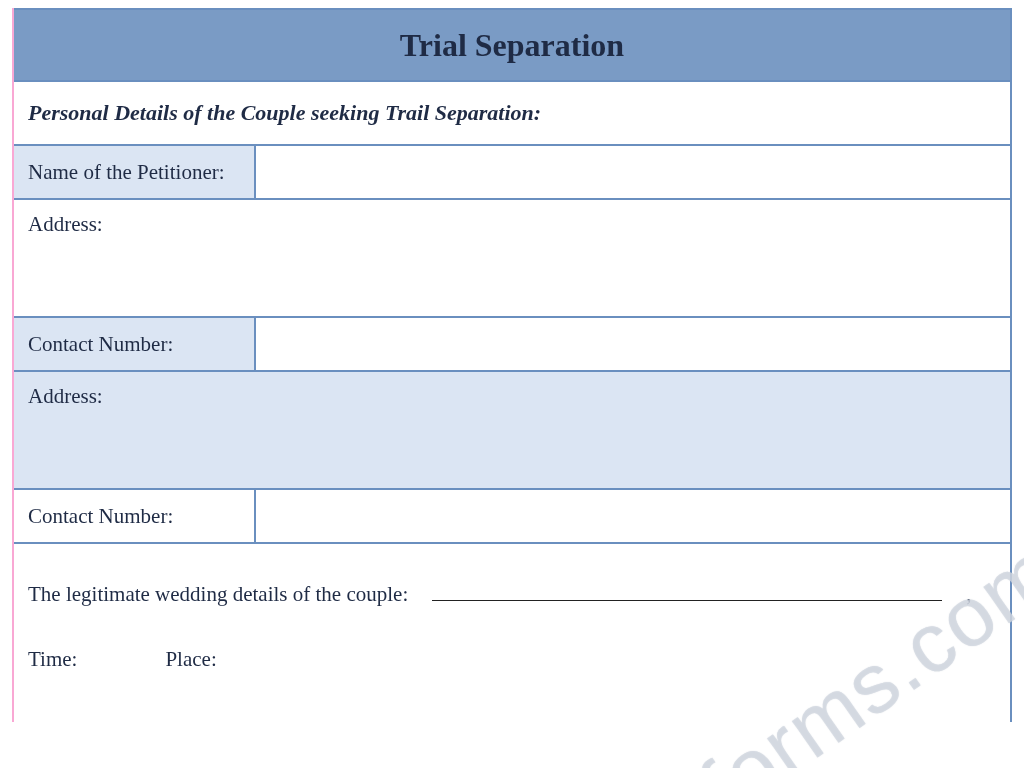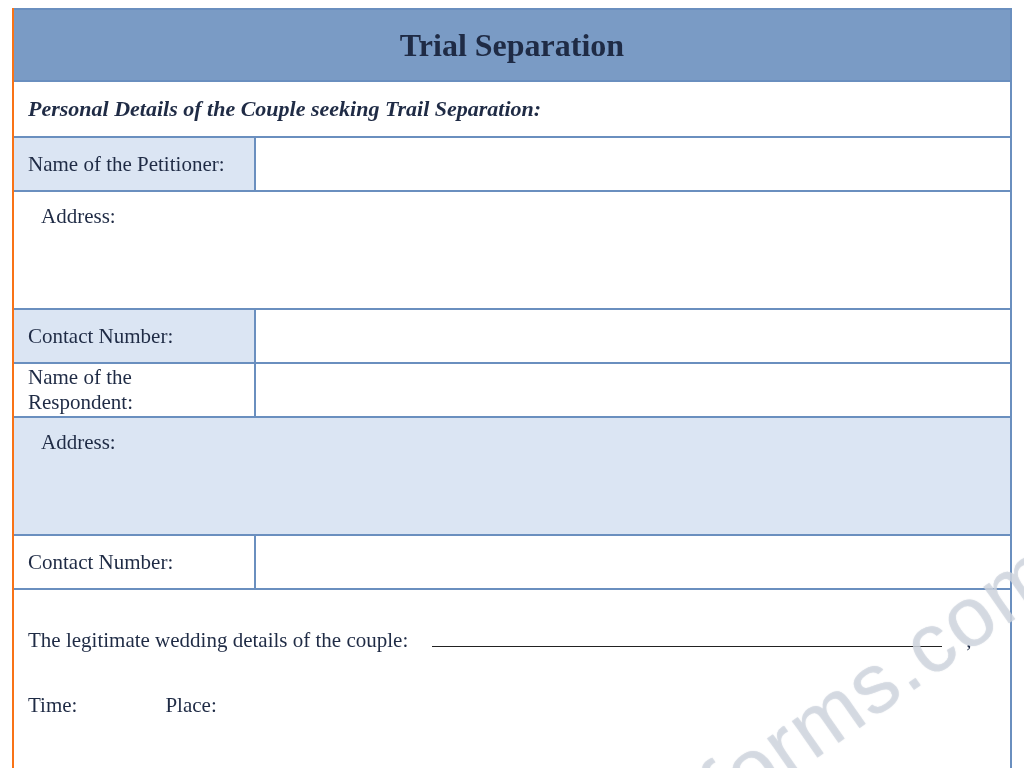--- a/index.html
+++ b/index.html
@@ -6,40 +6,40 @@
   html, body { width: 1024px; height: 768px; font-family: "Times New Roman", Times, serif; background: #ffffff; }
   .page {
     width: 1024px;
     height: 768px;
     padding: 8px 12px 0 12px;
     position: relative;
     overflow: hidden;
   }
   .form {
     width: 100%;
-    border-left: 2px solid #f97316;
+    border-left: 2px solid #f9a8d4;
     border-right: 2px solid #6a8fbf;
   }
   .row {
     display: flex;
     width: 100%;
     border-top: 2px solid #6a8fbf;
   }
   .title-row {
     background: #7a9bc5;
     color: #1f2b45;
     height: 72px;
     align-items: center;
     justify-content: center;
     font-size: 32px;
     font-weight: bold;
   }
   .section-row {
     background: #ffffff;
-    height: 56px;
+    height: 64px;
     align-items: center;
     padding: 0 14px;
     font-style: italic;
     font-weight: bold;
     font-size: 22px;
     color: #1f2b45;
   }
   .field-row {
     height: 54px;
   }
@@ -54,21 +54,21 @@
     color: #1f2b45;
   }
   .label-cell.white { background: #ffffff; }
   .value-cell {
     flex: 1;
     background: #ffffff;
   }
   .tall-row {
     height: 118px;
     background: #ffffff;
-    padding: 12px 27px;
+    padding: 12px 14px;
     font-size: 21px;
     color: #1f2b45;
     align-items: flex-start;
   }
   .tall-row.shaded { background: #dbe5f3; }
   .wedding-row {
     height: 180px; 
     background: #ffffff;
     display: block;
     padding: 34px 14px 0 14px;
@@ -130,24 +130,20 @@
     <div class="row tall-row">
       <span>Address:</span>
       <span></span>
     </div>
 
     <div class="row field-row">
       <div class="label-cell">Contact Number:</div>
       <div class="value-cell"></div>
     </div>
 
-    <div class="row field-row">
-      <div class="label-cell white">Name of the Respondent:</div>
-      <div class="value-cell"></div>
-    </div>
 
     <div class="row tall-row shaded">
       <span>Address:</span>
       <span></span>
     </div>
 
     <div class="row field-row">
       <div class="label-cell white">Contact Number:</div>
       <div class="value-cell"></div>
     </div>

